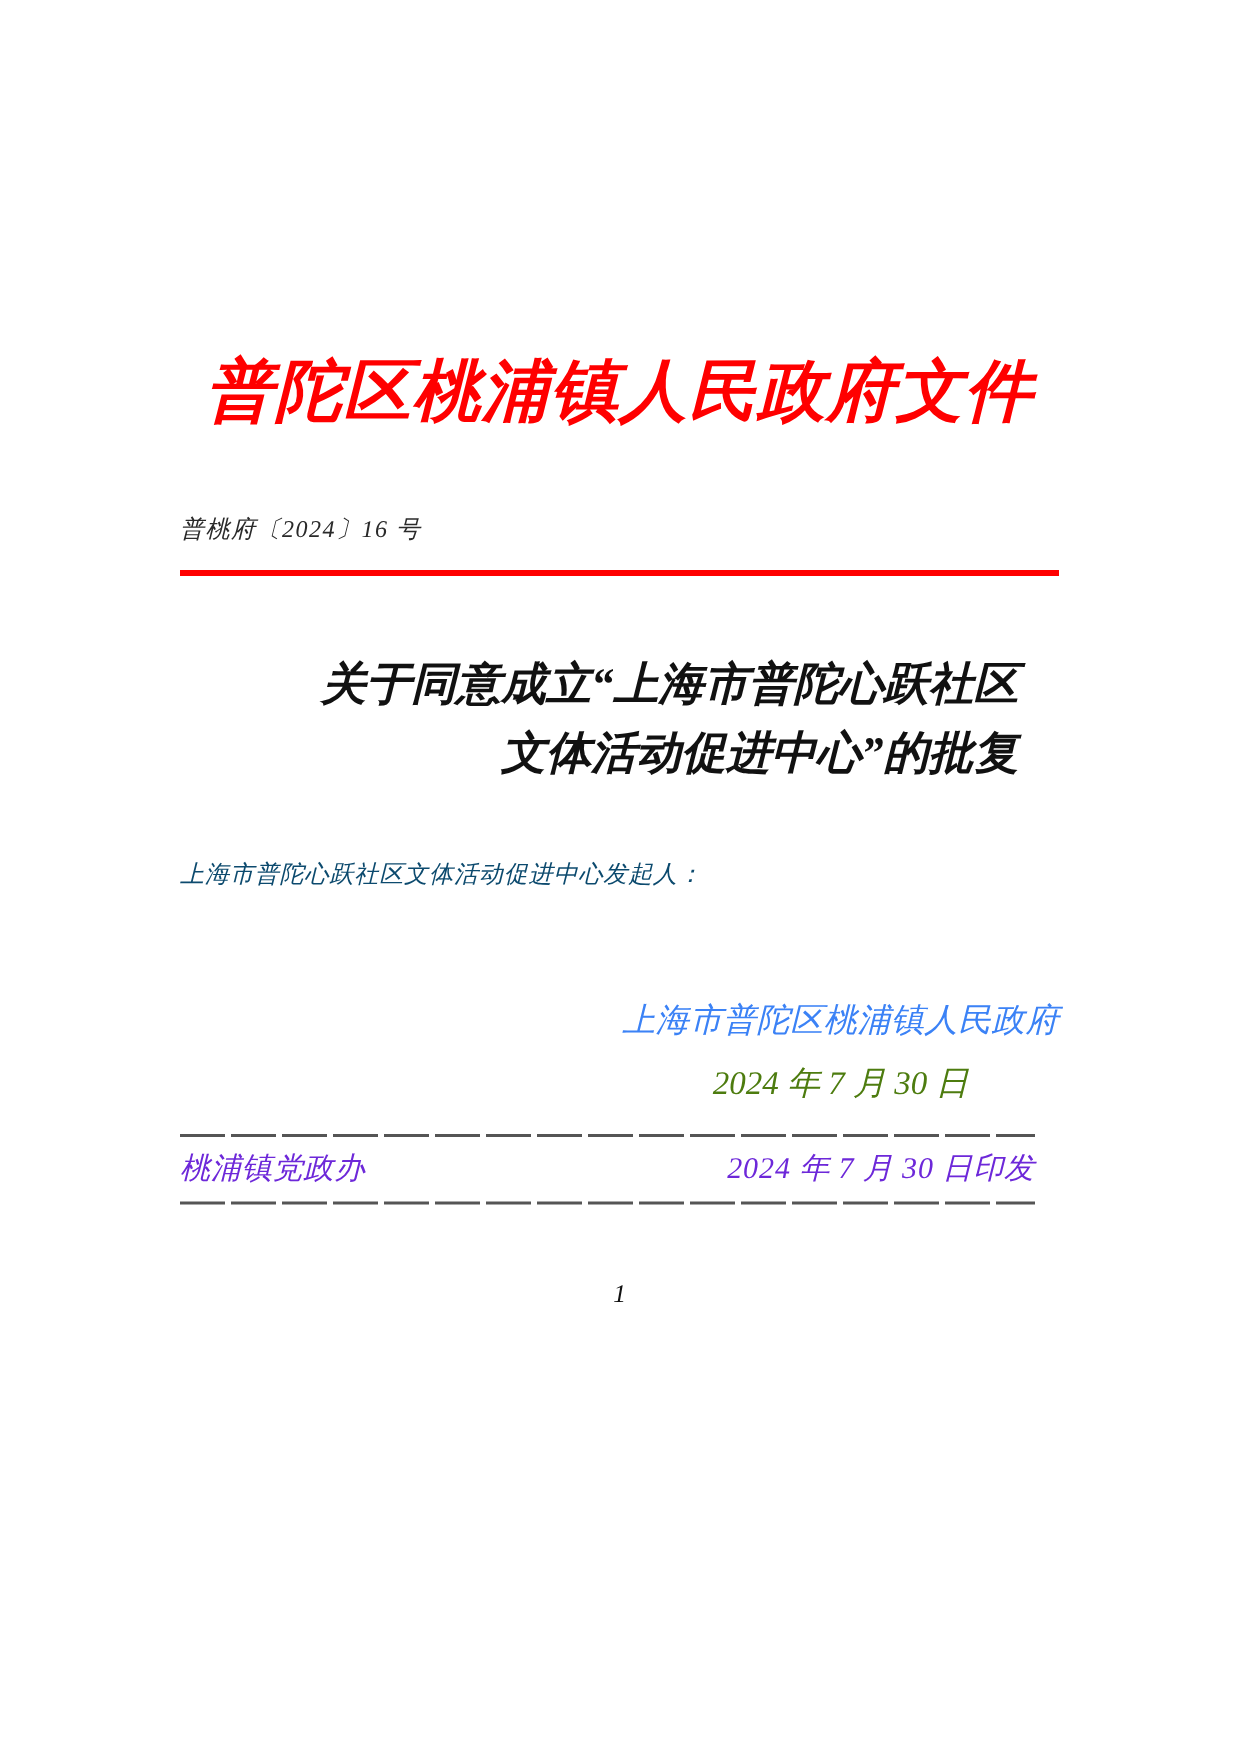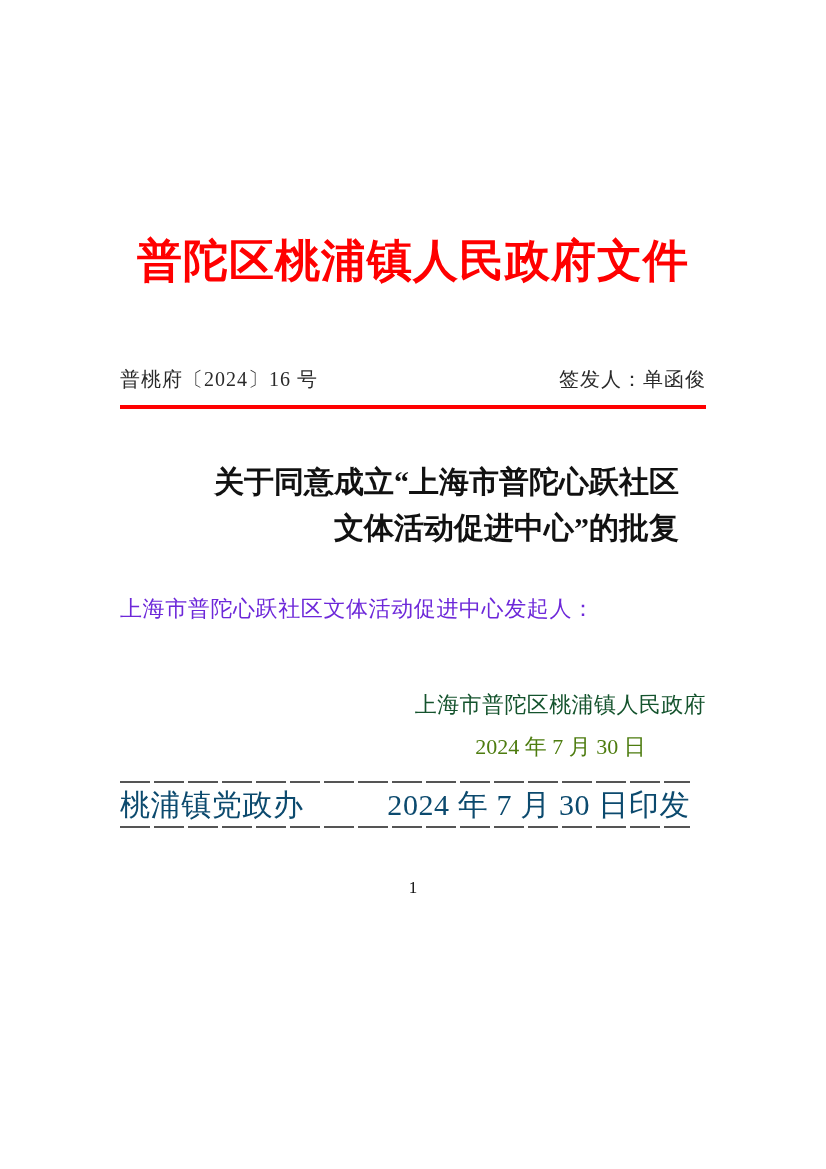--- a/index.html
+++ b/index.html
@@ -8,20 +8,21 @@
     background: #ffffff;
   }
   .page {
     position: relative;
     width: 826px;
     height: 1169px;
     background: #ffffff;
     overflow: hidden;
     font-family: "Liberation Serif", "DejaVu Serif", serif;
     color: #1e1e1e;
+    font-style: italic;
   }
   .content {
     margin: 0 120px;
     width: 586px;
   }
   
   .red-head {
     margin: 0;
     padding-top: 232px;
     text-align: center;
@@ -30,22 +31,22 @@
     font-weight: 900;
     letter-spacing: 1px;
     color: #ff0000;
     white-space: nowrap;
   }
   
   .meta-row {
     display: flex;
     justify-content: space-between;
     align-items: baseline;
-    margin-top: 76px;
-    font-size: 20px;
+    margin-top: 51px;
+    font-size: 16px;
     line-height: 26px;
     letter-spacing: 1px;
     color: #2a2a2a;
   }
   
   .red-rule {
     margin-top: 13px;
     height: 4px;
     background: #ff0000;
   }
@@ -56,43 +57,43 @@
     font-size: 30px;
     line-height: 46px;
     font-weight: bold;
     color: #111111;
     transform: translateX(-27px);
   }
   .doc-title .t-line { display: block; text-align: right; }
   
   .body-text {
     margin-top: 38px;
-    font-size: 22px;
+    font-size: 16px;
     line-height: 40px;
     letter-spacing: 0.6px;
-    color: #6d28d9;
+    color: #0c4a6e;
   }
   .body-text p {
     margin: 0;
     text-align: justify;
   }
   .body-text .para { text-indent: 2em; }
   
   .signature {
     margin-top: 56px;
     display: flex;
     flex-direction: column;
     align-items: flex-end;
   }
   .sig-inner { text-align: center; }
   .sig-org {
     font-size: 22px;
     line-height: 40px;
     letter-spacing: 0.4px;
-    color: #14532d;
+    color: #3b82f6;
     white-space: nowrap;
   }
   .sig-date {
     font-size: 22px;
     line-height: 44px;
     color: #4d7c0f;
     white-space: nowrap;
   }
   
   .footer {
@@ -102,45 +103,44 @@
   .dash-rule {
     height: 2px;
     background: repeating-linear-gradient(90deg,
       #555555 0px, #555555 30px,
       transparent 30px, transparent 34px);
   }
   .footer-row {
     display: flex;
     justify-content: space-between;
     align-items: flex-start;
-    font-size: 30px;
+    font-size: 20px;
     line-height: 43px;
     letter-spacing: 0.6px;
-    color: #0c4a6e;
+    color: #6d28d9;
   }
   
   .page-number {
     margin-top: 50px;
     text-align: center;
     font-size: 17px;
     line-height: 20px;
     color: #111111;
   }
 </style>
 </head>
 <body>
 
 <div class="page">
   <div class="content">
 
     <h1 class="red-head">普陀区桃浦镇人民政府文件</h1>
 
     <div class="meta-row">
       <span>普桃府〔2024〕16 号</span>
-      <span>签发人：单函俊</span>
     </div>
 
     <div class="red-rule"></div>
 
     <h2 class="doc-title">
       <span class="t-line">关于同意成立“上海市普陀心跃社区</span>
       <span class="t-line">文体活动促进中心”的批复</span>
     </h2>
 
     <div class="body-text">

